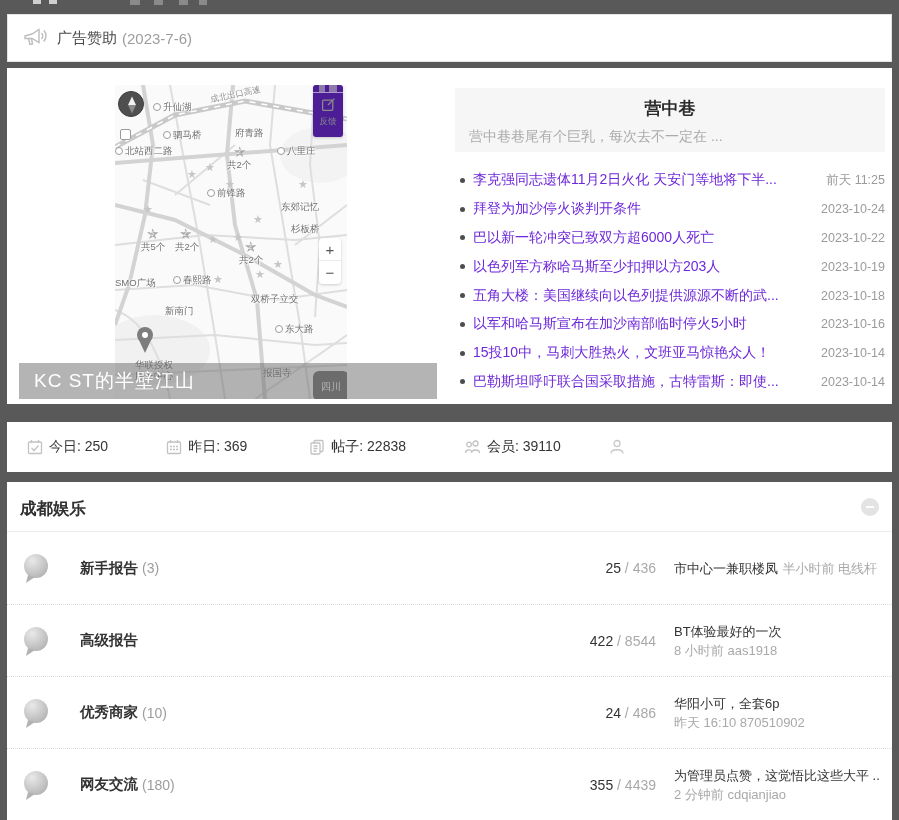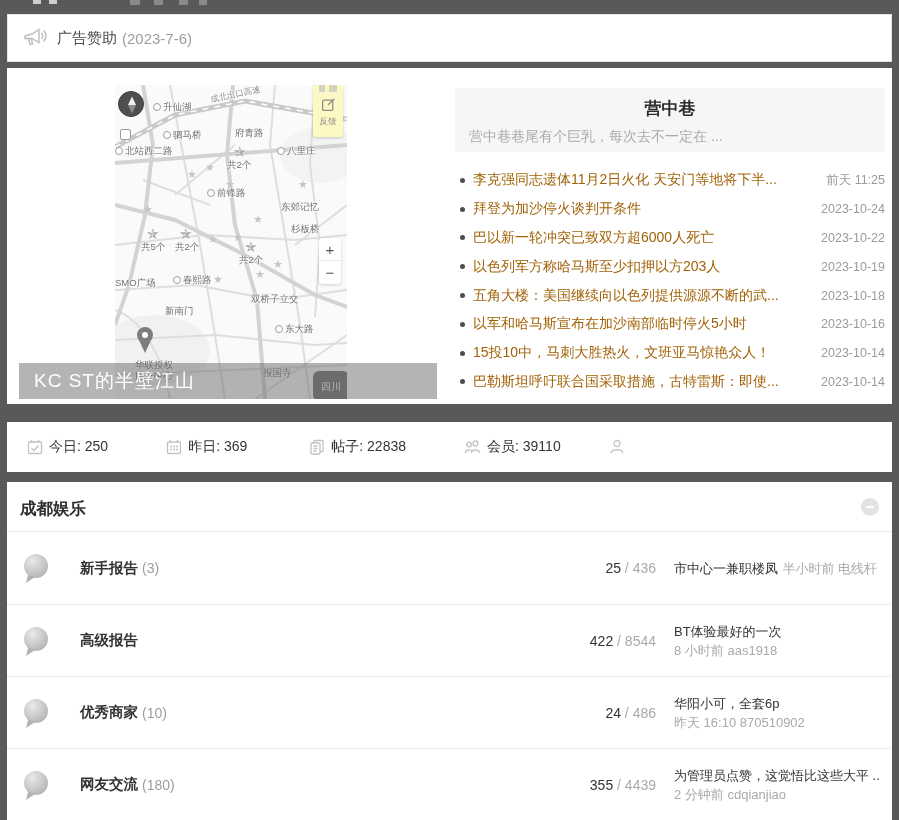--- a/index.html
+++ b/index.html
@@ -29,41 +29,41 @@
   .map-label { position: absolute; font-size: 9.5px; color: #6f6f6f; white-space: nowrap; line-height: 11px;
                text-shadow: 0 0 2px #fff, 0 0 2px #fff, 1px 1px 1px #fff; }
   .map-label.stn::before { content:""; display:inline-block; width:6px; height:6px; border:1.5px solid #9d9d9d;
                border-radius:50%; background:#fff; margin-right:2px; vertical-align:-1px; }
   .map-label.rot { transform: rotate(-12deg); color:#8f8f8f; font-size:8.5px; }
   .compass-btn { position:absolute; left:3px; top:6px; width:26px; height:26px; border-radius:50%;
                background:#4f4f4f; border:1px solid #3c3c3c; }
   .compass-btn svg { position:absolute; left:0; top:0; }
   .metro-badge { position:absolute; left:5px; top:44px; width:11px; height:11px; background:#fff;
                border:1px solid #9a9a9a; border-radius:2px; }
-  .map-ctrl { position:absolute; right:4px; top:0px; width:30px; height:52px; background:#fef9c3;
+  .map-ctrl { position:absolute; right:4px; top:0px; width:30px; height:52px; background:#4c1d95;
                border-radius:3px; box-shadow:0 1px 3px rgba(0,0,0,.18); text-align:center; overflow:hidden; }
   .map-ctrl .part { height:8px; border-bottom:1px solid #f0f0f0; background:
                linear-gradient(90deg, transparent 6px, #b9b9b9 6px, #b9b9b9 12px, transparent 12px, transparent 16px, #b9b9b9 16px, #b9b9b9 24px, transparent 24px); opacity:.6; }
   .map-ctrl .fb-label { font-size:8.5px; color:#8b8b8b; line-height:10px; }
   .zoom-panel { position:absolute; right:6px; top:153px; width:22px; height:46px; background:#fff;
                border-radius:4px; box-shadow:0 1px 3px rgba(0,0,0,.18); text-align:center; }
   .zoom-panel .zbtn { height:23px; line-height:23px; font-size:15px; color:#555; cursor:pointer; }
   .zoom-panel .zbtn:first-child { border-bottom:1px solid #ececec; }
   .map-caption { position: absolute; left: 12px; top: 295px; width: 418px; height: 36px;
                background: rgba(105,105,105,.5); color: #fff; font-size: 19px; line-height: 36px;
                padding-left: 15px; letter-spacing: 1px; }
 
   .news-col { position: absolute; left: 445px; top: 0; width: 433px; height: 336px; }
   .news-head { position: absolute; left: 3px; top: 20px; width: 430px; height: 64px; background: #f6f6f6; }
   .news-title { text-align: center; font-size: 17px; font-weight: bold; color: #2b2b2b; margin-top: 9px; }
   .news-sub { margin: 8px 0 0 14px; font-size: 14px; color: #ababab; }
   .news-list { position: absolute; left: 3px; top: 98px; width: 430px; }
   .news-row { display: flex; align-items: center; height: 28.8px; }
   .bullet { width: 5px; height: 5px; border-radius: 50%; background: #4d4d4d; flex: none; margin: 0 8px 0 5px; }
-  .news-row .nt { font-size: 14px; color: #a16207; white-space: nowrap; overflow: hidden; flex: 1; }
+  .news-row .nt { font-size: 14px; color: #6d28d9; white-space: nowrap; overflow: hidden; flex: 1; }
   .news-row .nd { font-size: 12.5px; color: #9b9b9b; margin-left: 10px; flex: none; }
 
   
   .stats-card { top: 422px; height: 50px; display: flex; align-items: center; font-size: 14px; }
   .stat { display: flex; align-items: center; }
   .stat svg { margin-right: 6px; }
   .s1 { margin-left: 20px; } .s2 { margin-left: 58px; } .s3 { margin-left: 62px; }
   .s4 { margin-left: 58px; } .s5 { margin-left: 48px; }
   .stat-links { margin-left: auto; margin-right: 12px; display: flex; align-items: center; }
   .stat-links a { color: #353535; text-decoration: none; cursor: pointer; }

